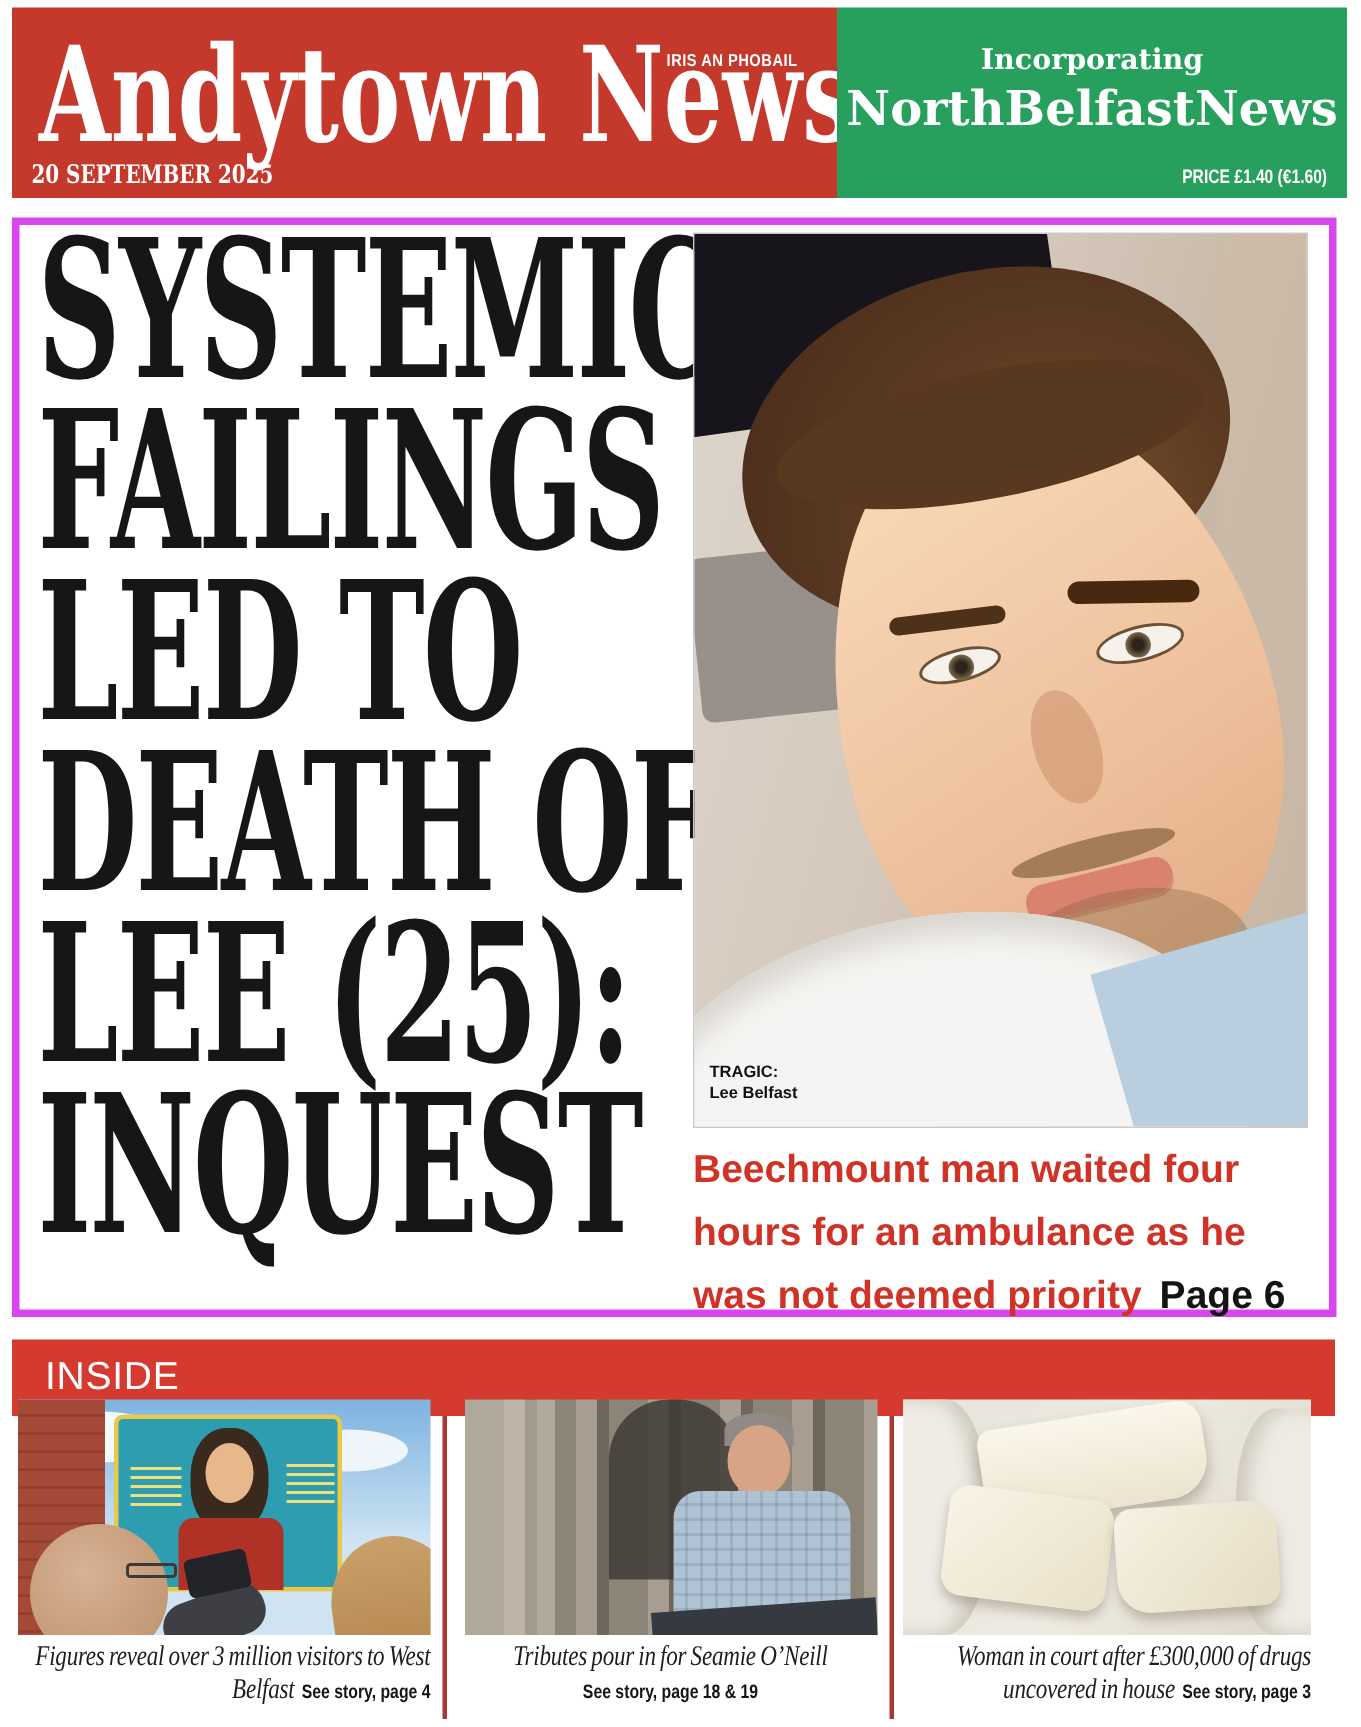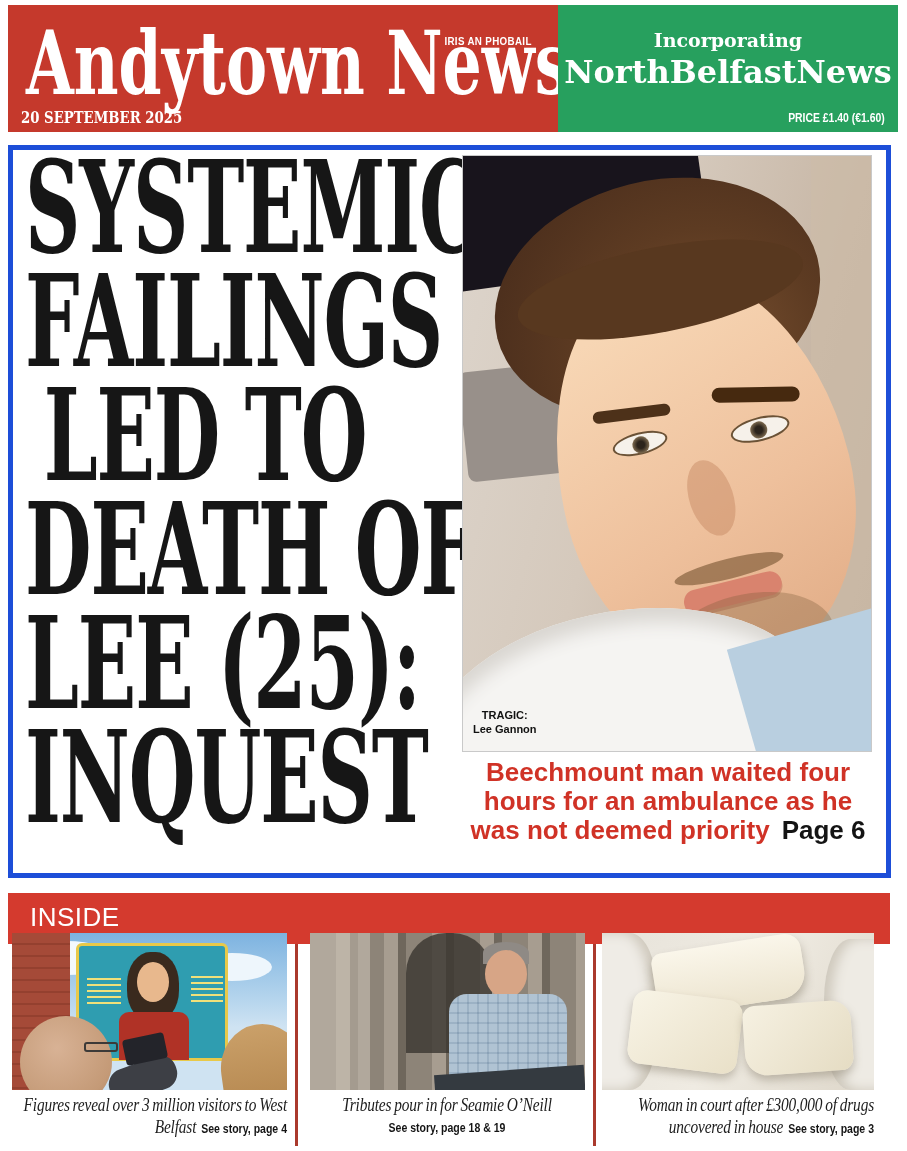--- a/index.html
+++ b/index.html
@@ -20,21 +20,21 @@
 
   #masthead-green { left:558px; top:5px; width:340px; height:127px; background:#27a05e; overflow:hidden; }
   #incorporating { left:0; right:0; top:24px; text-align:center; color:#fff;
                    font-family:"DejaVu Serif", serif; font-weight:bold; font-size:19px; }
   #nbn-title { left:0; right:0; top:48px; text-align:center; color:#fff; white-space:nowrap;
                font-family:"DejaVu Serif", serif; font-weight:bold; font-size:32px; }
   #price { right:13px; bottom:7px; color:#fff; font-weight:bold; font-size:13px;
            white-space:nowrap; transform:scaleX(0.80); transform-origin:100% 100%; }
 
   
-  #lead-box { left:8px; top:145px; width:883px; height:733px; border:5px solid #1d4ed8; background:#fff;text-align:center; }
+  #lead-box { left:8px; top:145px; width:883px; height:733px; border:5px solid #d946ef; background:#fff; }
   #headline { left:12px; top:0px; width:600px; }
   .hl { font-family:"DejaVu Serif", serif; font-weight:bold; color:#161616;
         font-size:128px; line-height:114px; white-space:nowrap;
         transform:scaleX(0.60); transform-origin:0 50%; letter-spacing:-2px; }
 
   
   #lead-photo { left:449px; top:5px; width:410px; height:597px; overflow:hidden;
                 border:1px solid #c9c9c9;
                 background:linear-gradient(105deg,#ddd5cc 0%,#d5c9bc 40%,#c7b6a5 72%,#bfae9d 100%); }
   .ph { position:absolute; }
@@ -61,21 +61,21 @@
   #lips { left:132px; top:404px; width:100px; height:24px; border-radius:12px;
           background:#d9836e; box-shadow:0 3px 0 rgba(170,90,70,.35); }
   #stubble { left:92px; top:420px; width:180px; height:105px; border-radius:50%; background:rgba(122,90,56,.32); }
   #shirt { left:-40px; bottom:-100px; width:400px; height:240px; background:#f5f4f2;
            border-radius:55% 60% 0 0; transform:rotate(-12deg); box-shadow:inset 0 14px 18px #d9d6d1; }
   #blue-patch { right:-25px; bottom:-35px; width:150px; height:160px; background:#b9cfe0; transform:rotate(-16deg); }
   #photo-caption { left:10px; bottom:15px; color:#111; font-weight:bold; font-size:11px; line-height:14px; }
 
   
   #subhead { left:449px; top:608px; width:412px; color:#d03226; font-weight:bold;
-             font-size:26px; line-height:29px; }
+             font-size:26px; line-height:42px; }
   #page-ref { color:#141414; margin-left:12px; white-space:nowrap; }
 
   
   #inside-band { left:8px; top:893px; width:882px; height:51px; background:#d43a2e; }
   #inside-label { left:22px; top:9px; color:#fff; font-weight:normal; font-size:26px; letter-spacing:.5px; }
 
   .thumb { top:933px; height:157px; overflow:hidden; background:#888; }
   #thumb-1 { left:12px;  width:275px; }
   #thumb-2 { left:310px; width:275px; }
   #thumb-3 { left:602px; width:272px; }
@@ -184,21 +184,21 @@
           </div>
         <div class="ph" id="nose"></div>
         <div class="ph" id="moustache"></div>
         <div class="ph" id="lips"></div>
         <div class="ph" id="stubble"></div>
       </div>
       <div class="ph" id="shirt"></div>
       <div class="ph" id="blue-patch"></div>
       <div class="ph" id="photo-caption">
         <div>TRAGIC:</div>
-        <div>Lee Gannon</div>
+        <div>Lee Belfast</div>
       </div>
     </div>
 
     <div class="abs" id="subhead"><span>Beechmount man waited four hours for an ambulance as he was not deemed priority</span><span id="page-ref">Page 6</span></div>
   </div>
 
   <div class="abs" id="inside-band">
     <div class="abs" id="inside-label">INSIDE</div>
   </div>
 

